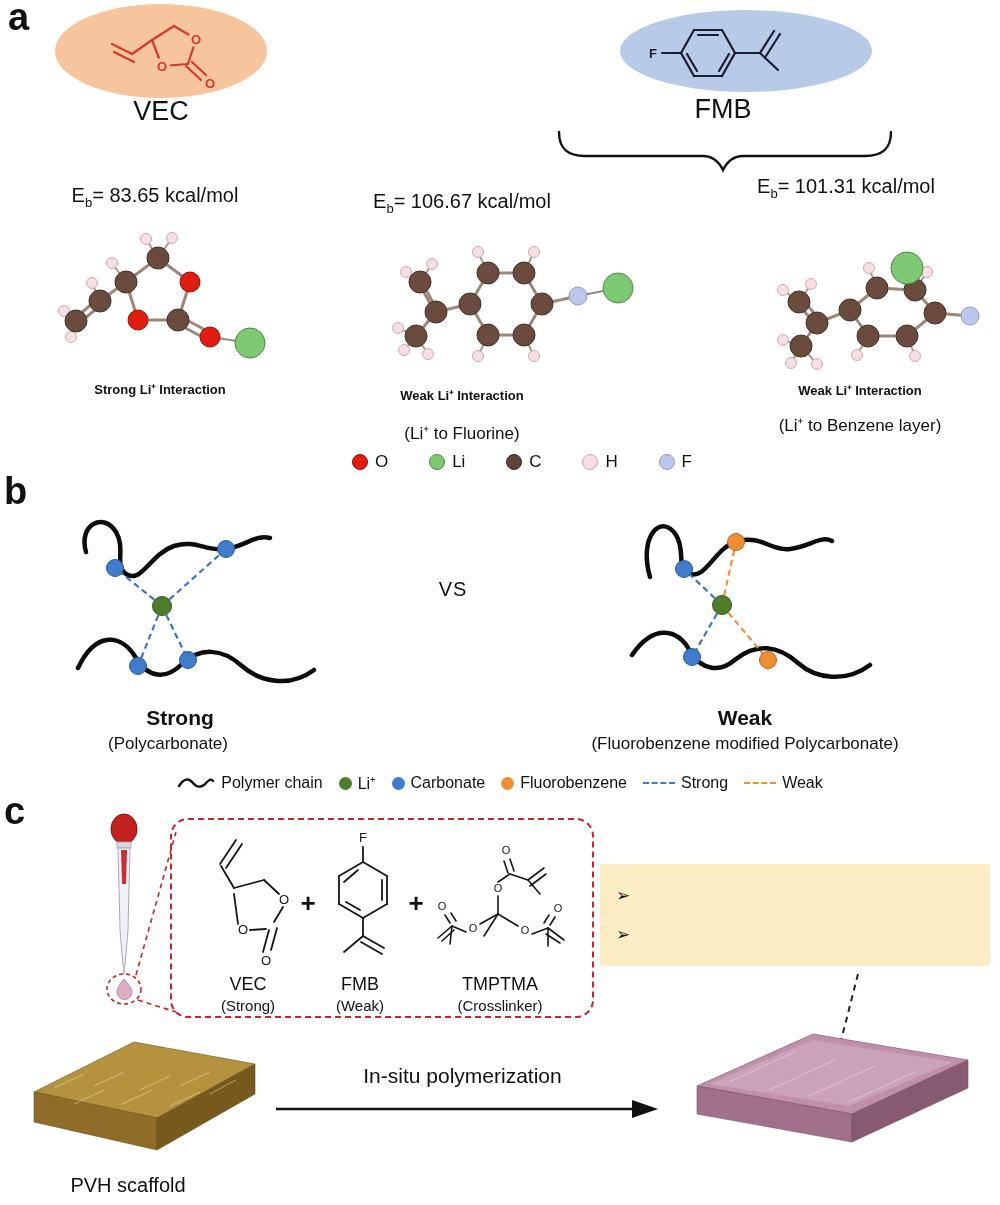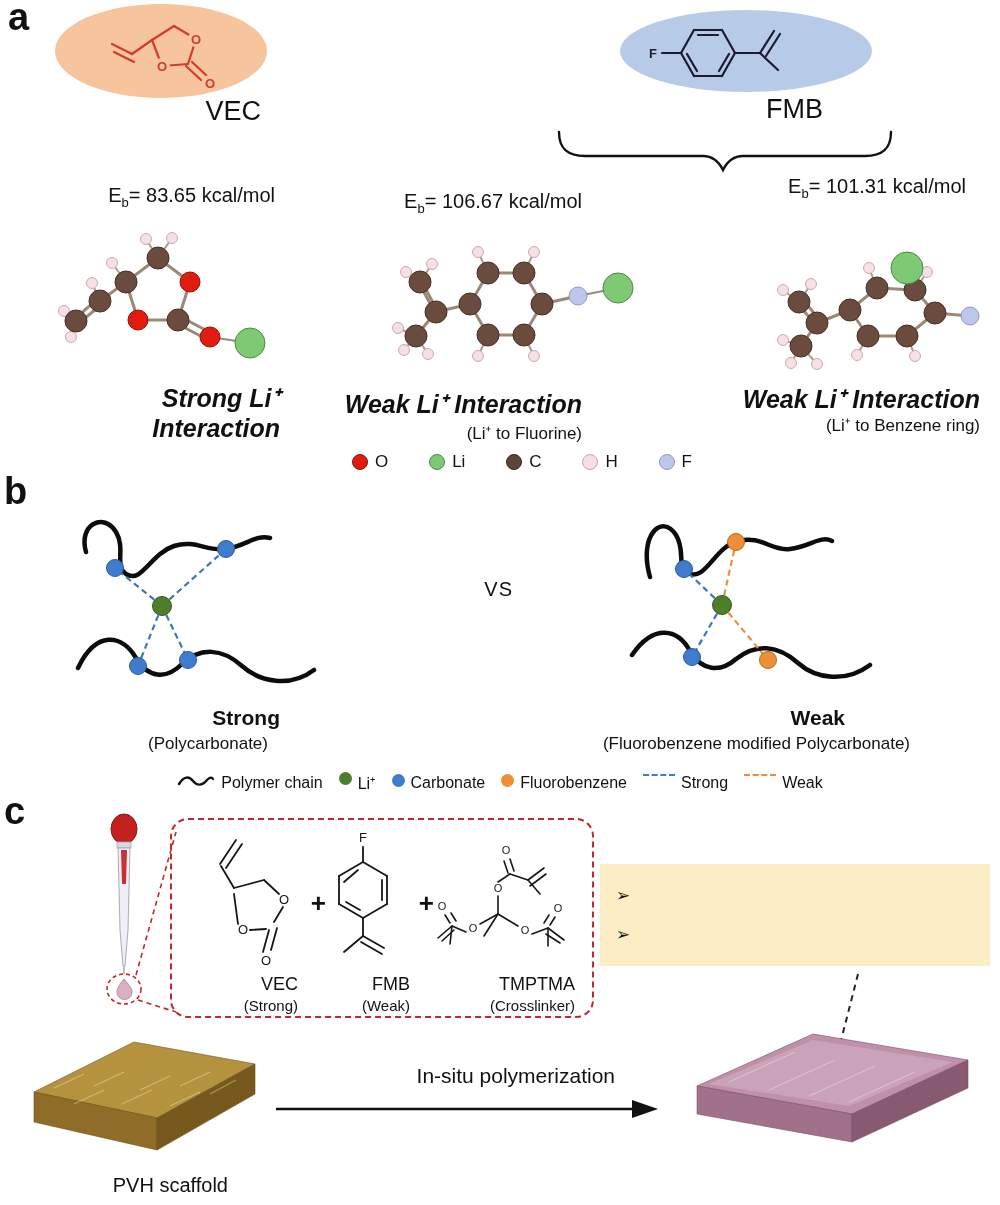--- a/index.html
+++ b/index.html
@@ -1,41 +1,41 @@
 <!DOCTYPE html>
 <html><head>
 <meta charset="utf-8">
 <style>
   html,body{margin:0;padding:0;background:#ffffff;}
   .fig{position:relative;width:1000px;height:1205px;background:#ffffff;overflow:hidden;
        font-family:"Liberation Sans",sans-serif;color:#111;}
   .abs{position:absolute;}
-  .ctr{text-align:right;}
+  .ctr{text-align:center;}
   .panel-letter{font-size:38px;font-weight:700;line-height:1;}
   .mol-name{font-size:27px;}
   .eb{font-size:20px;}
   .eb sub{font-size:13px;}
-  .model-title{font-size:25px;font-weight:700;font-style:italic;}
+  .model-title{font-size:13px;font-weight:700;}
   .model-sub{font-size:17px;}
   .ellipse{border-radius:50%;}
   .orange{background:#f6c49d;}
   .blue{background:#b7cbe9;}
   .legend-row{display:flex;align-items:center;justify-content:space-between;font-size:17px;}
   .atom-dot{width:14px;height:14px;border-radius:50%;display:inline-block;margin-right:7px;vertical-align:-2px;}
   .dot-o{background:#e01c10;border:1px solid #8f0d0d;}
   .dot-li{background:#7ec973;border:1px solid #4b8a42;}
   .dot-c{background:#5f4339;border:1px solid #3a2820;}
   .dot-h{background:#f5dfe3;border:1px solid #cda4ae;}
   .dot-f{background:#bdc7ec;border:1px solid #8f9ac4;}
   .leg-a{display:flex;align-items:center;}
   .vs{font-size:20px;letter-spacing:1px;}
   .b-title{font-size:21px;font-weight:700;}
   .b-sub{font-size:17px;}
   .b-legend{display:flex;justify-content:center;align-items:center;gap:16px;font-size:16px;}
-  .leg-item{display:flex;gap:6px;white-space:nowrap;}
+  .leg-item{display:flex;align-items:center;gap:6px;white-space:nowrap;}
   .dot12{width:13px;height:13px;border-radius:50%;display:inline-block;}
   .dot-li-b{background:#4e7d2c;}
   .dot-carb{background:#3f7ccc;}
   .dot-fb{background:#ee8f35;}
   .dash-sample{width:32px;height:0;border-top:2.5px dashed #999;display:inline-block;}
   .strong-dash{border-color:#3f7ccc;}
   .weak-dash{border-color:#ee8f35;}
   .dashed-box{border:2.2px dashed #c4262a;border-radius:18px;box-sizing:border-box;}
   .plus{font-size:26px;font-weight:700;}
   .mono-name{font-size:18px;}
@@ -262,21 +262,21 @@
         <circle cx="36" cy="118" r="11"></circle>
     </g>
     <circle cx="205" cy="88" r="9" fill="#bdc7ec" stroke="#8f9ac4"></circle>
     <circle cx="142" cy="40" r="16" fill="#7ec973" stroke="#4b8a42"></circle>
   </svg>
 
   <div class="abs ctr model-title" style="left:40px;top:380px;width:240px;">Strong Li⁺ Interaction</div>
   <div class="abs ctr model-title" style="left:342px;top:386px;width:240px;">Weak Li⁺ Interaction</div>
   <div class="abs ctr model-sub" style="left:342px;top:421px;width:240px;">(Li⁺ to Fluorine)</div>
   <div class="abs ctr model-title" style="left:740px;top:381px;width:240px;">Weak Li⁺ Interaction</div>
-  <div class="abs ctr model-sub" style="left:740px;top:413px;width:240px;">(Li⁺ to Benzene ring)</div>
+  <div class="abs ctr model-sub" style="left:740px;top:413px;width:240px;">(Li⁺ to Benzene layer)</div>
 
   <div class="abs legend-row" style="left:352px;top:452px;width:340px;">
     <span class="leg-a">
         <span class="atom-dot dot-o"></span>
         <span>O</span>
       </span>
     <span class="leg-a">
         <span class="atom-dot dot-li"></span>
         <span>Li</span>
       </span>

